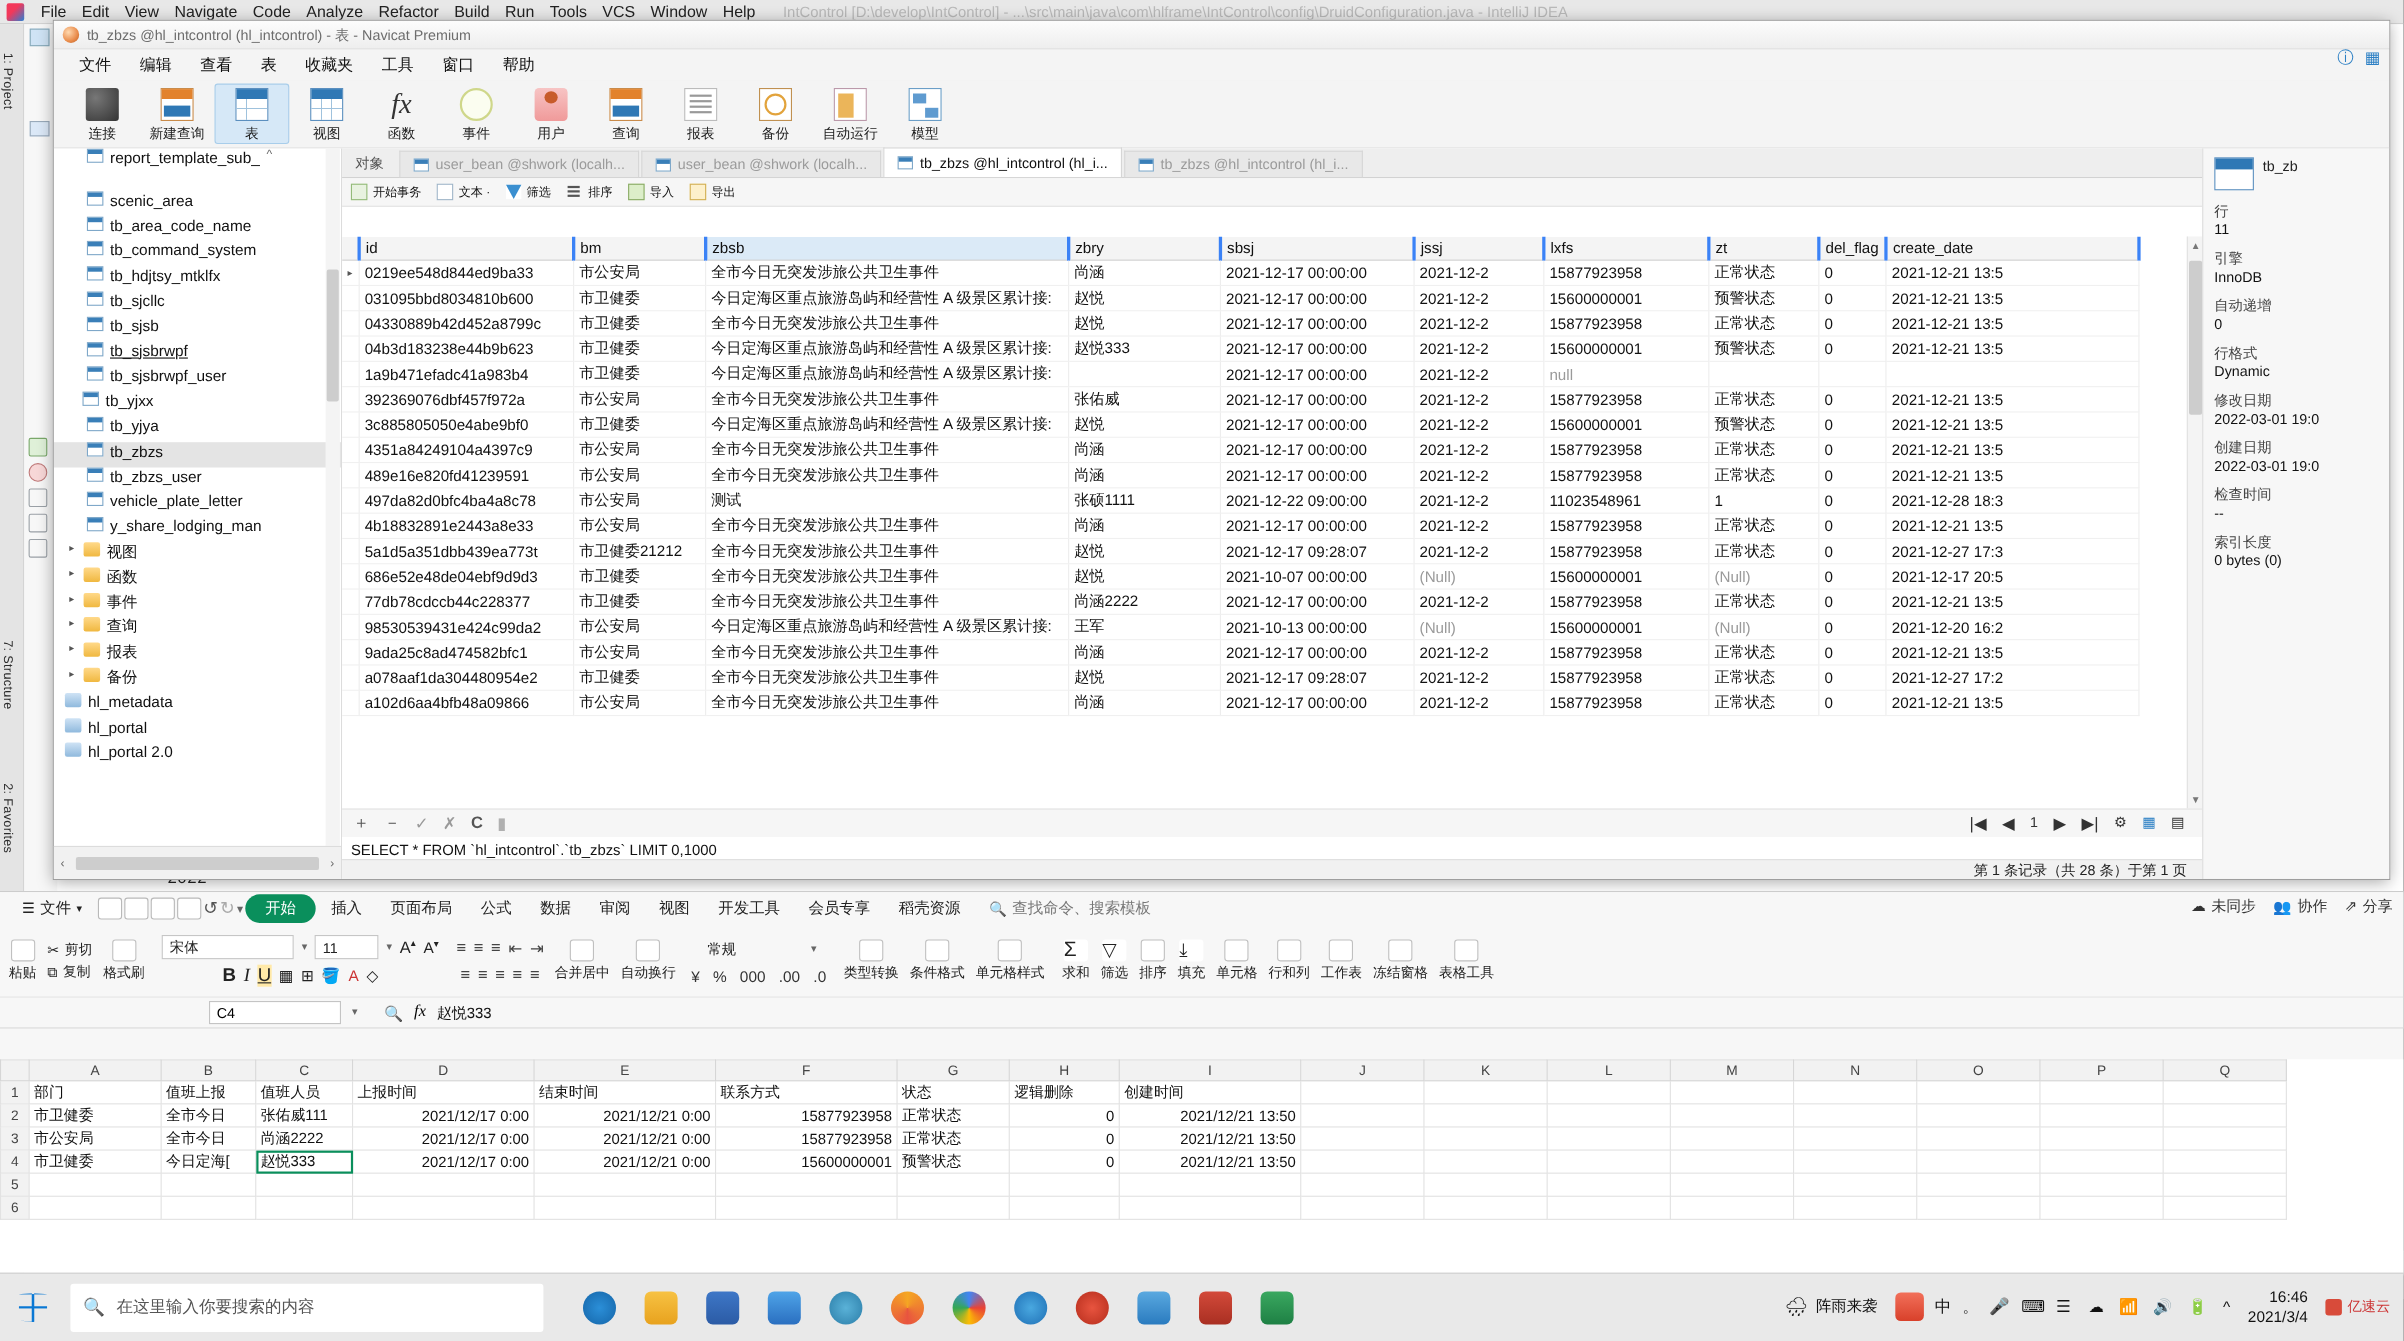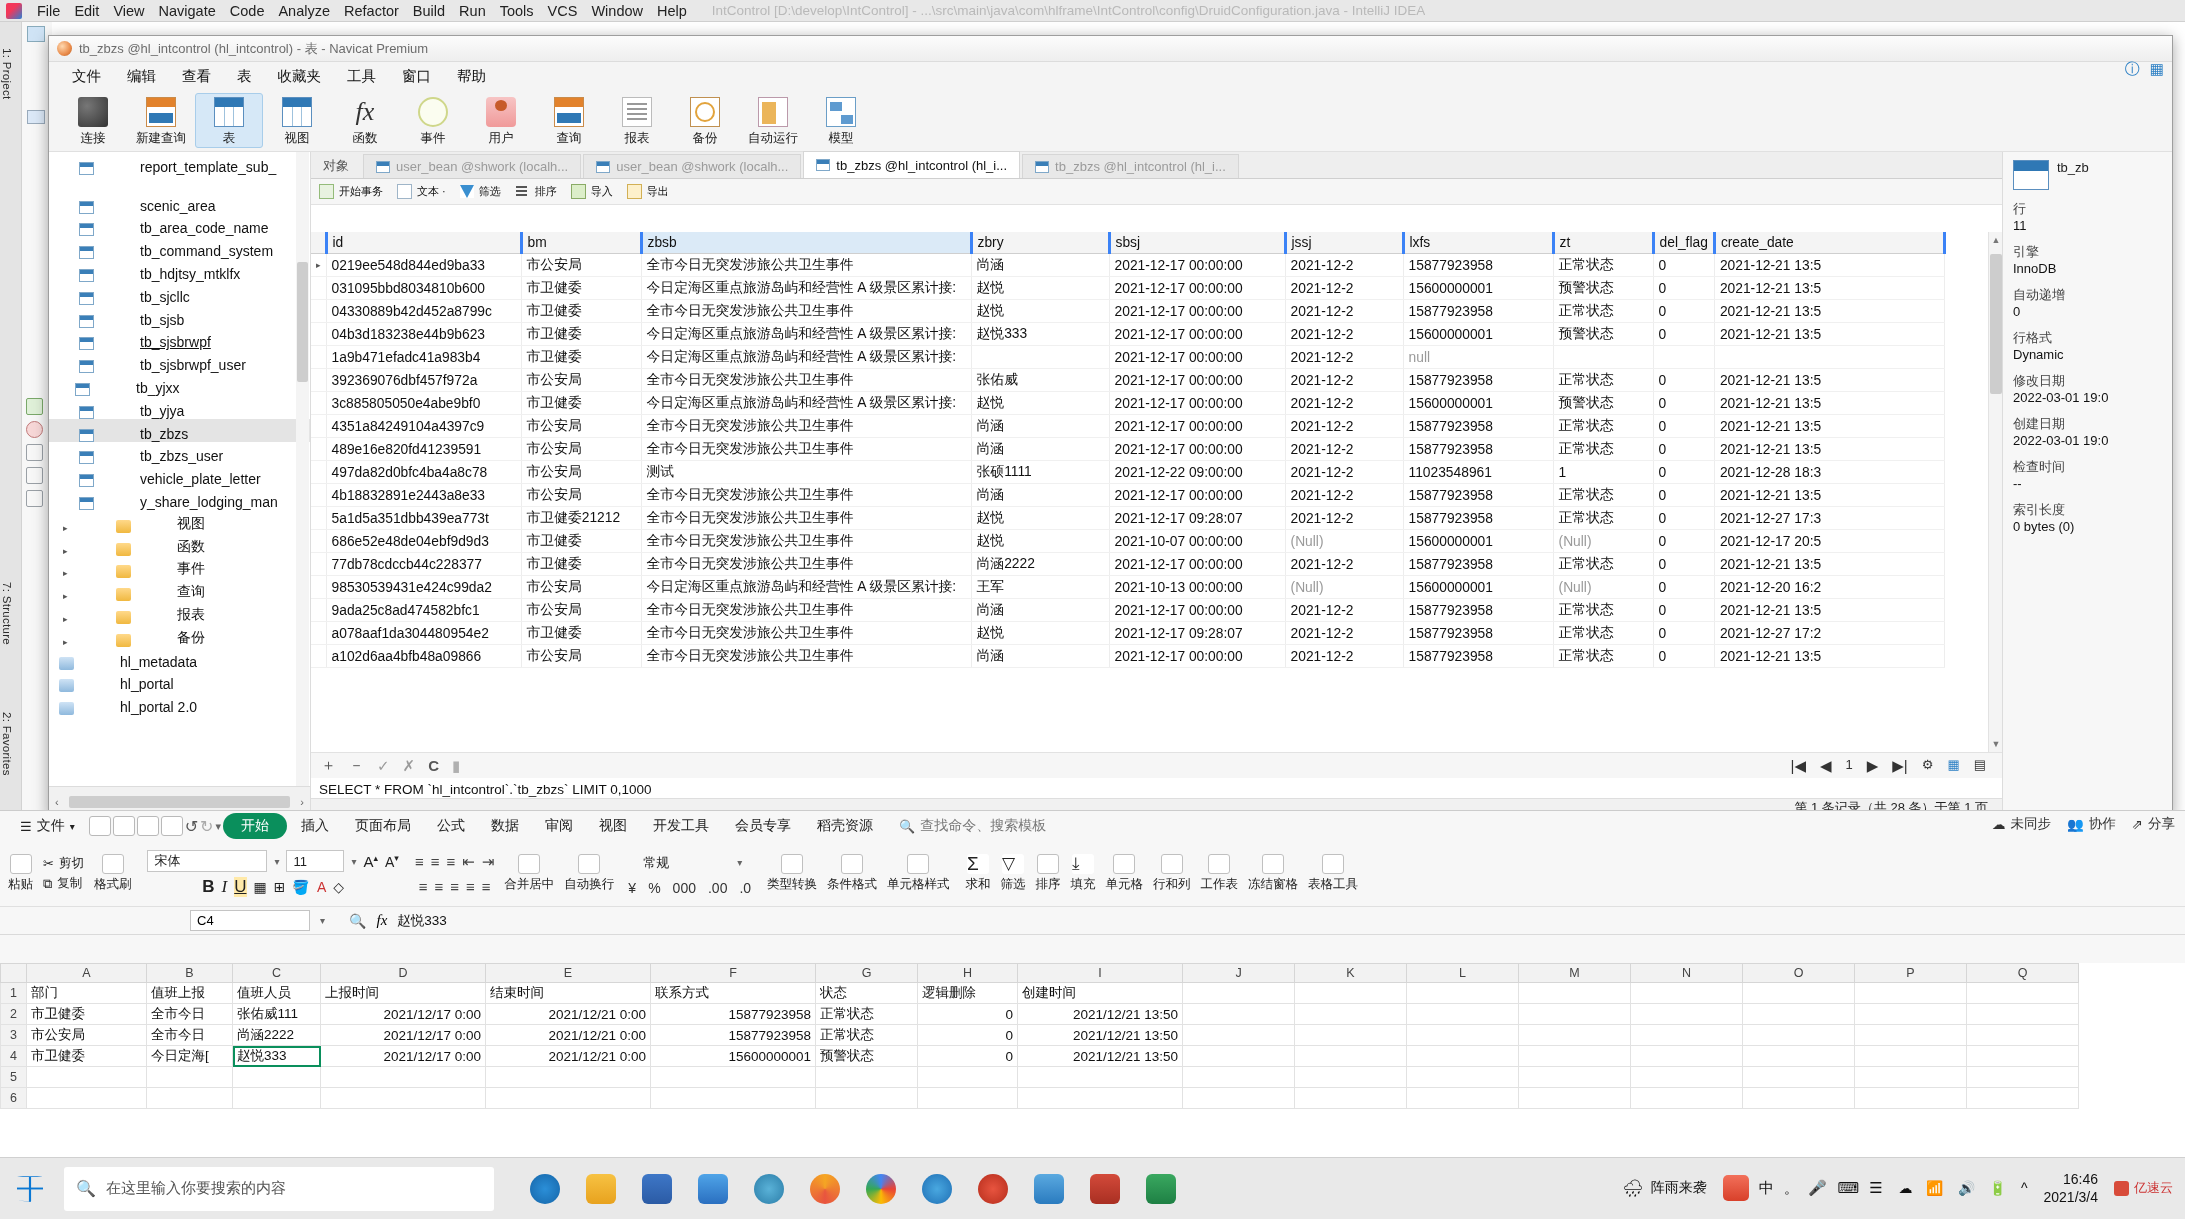--- a/index.html
+++ b/index.html
@@ -38,21 +38,21 @@
   #idea-statusbar { position:absolute; left:0; bottom:38px; width:2185px; height:22px;
      background:#e8e8e8; border-top:1px solid #d4d4d4; display:flex;
      align-items:center; font-size:12.5px; color:#333; padding-left:6px; }
   .sb-ico { width:13px;height:13px;border:1px solid #7aa;margin-right:5px;border-radius:2px;
      background:#cfe3f5;}
   #idea-runbar { position:absolute; left:22px; bottom:60px; width:2163px; height:22px;
      background:#efefef; border-top:1px solid #dcdcdc; display:flex; align-items:center;
      font-size:12.5px; color:#222; padding-left:8px; gap:18px;}
 
   
-  #navicat { position:absolute; left:48px; top:35px; width:2125px; height:782px;
+  #navicat { position:absolute; left:48px; top:18px; width:2125px; height:782px;
      background:#f0f0f0; border:1px solid #9e9e9e;
      box-shadow:0 3px 14px rgba(0,0,0,.35); }
   #nv-title { height:26px; background:linear-gradient(#fcfcfc,#eeeeee);
      border-bottom:1px solid #dcdcdc; display:flex; align-items:center;
      font-size:13px; color:#6d6d6d; padding-left:8px; }
   .nv-app-icon { width:15px;height:15px;margin-right:7px;border-radius:50%;
      background:radial-gradient(circle at 35% 35%,#ffd9b0,#e98b4a 60%,#b55a20);
      flex:none; }
   #nv-menubar { height:28px; background:#f4f4f4; display:flex; align-items:center;
      font-size:14.5px; color:#111; padding-left:10px; }
@@ -92,21 +92,21 @@
      background:#ebb55a;}
   .model-ico{background:#fff;border:1px solid #6b9ec7;}
   .model-ico:before{content:"";position:absolute;left:3px;top:4px;width:12px;height:9px;background:#5f9bd0;}
   .model-ico:after{content:"";position:absolute;left:14px;top:17px;width:12px;height:9px;background:#5f9bd0;}
 
   #nv-body { position:absolute; left:0; top:116px; right:0; bottom:0; display:flex; }
   #nv-sidebar { width:262px; background:#fff; border-right:1px solid #dcdcdc;
      position:relative; }
   #nv-tree { position:absolute; left:0; top:0; right:0; bottom:30px; overflow:hidden;
      font-size:14px; color:#111; }
-  .tr { height:22.8px; display:flex; align-items:flex-end; padding-left:26px; white-space:nowrap;gap:40px;}
+  .tr { height:22.8px; display:flex; align-items:flex-start; padding-left:26px; white-space:nowrap;}
   .tr.sel { background:#e4e4e4; }
   .tr .ar { width:13px; font-size:9px; color:#555; flex:none; }
   .tr .ti { width:15px;height:13px;margin-right:6px;flex:none;position:relative;
      background:#fff;border:1px solid #7fa8c9;}
   .tr .ti:before{content:"";position:absolute;left:0;right:0;top:0;height:4px;background:#3a7fb8;}
   .tr .folder{width:15px;height:13px;margin-right:6px;flex:none;border-radius:2px;
      background:linear-gradient(#ffd98a,#f0b840);}
   .tr .db{width:15px;height:13px;margin-right:6px;flex:none;border-radius:2px;
      background:linear-gradient(#cfe3f5,#8fb9dd);}
   #nv-tree-scroll { position:absolute; right:1px; top:0; width:13px; bottom:30px;

